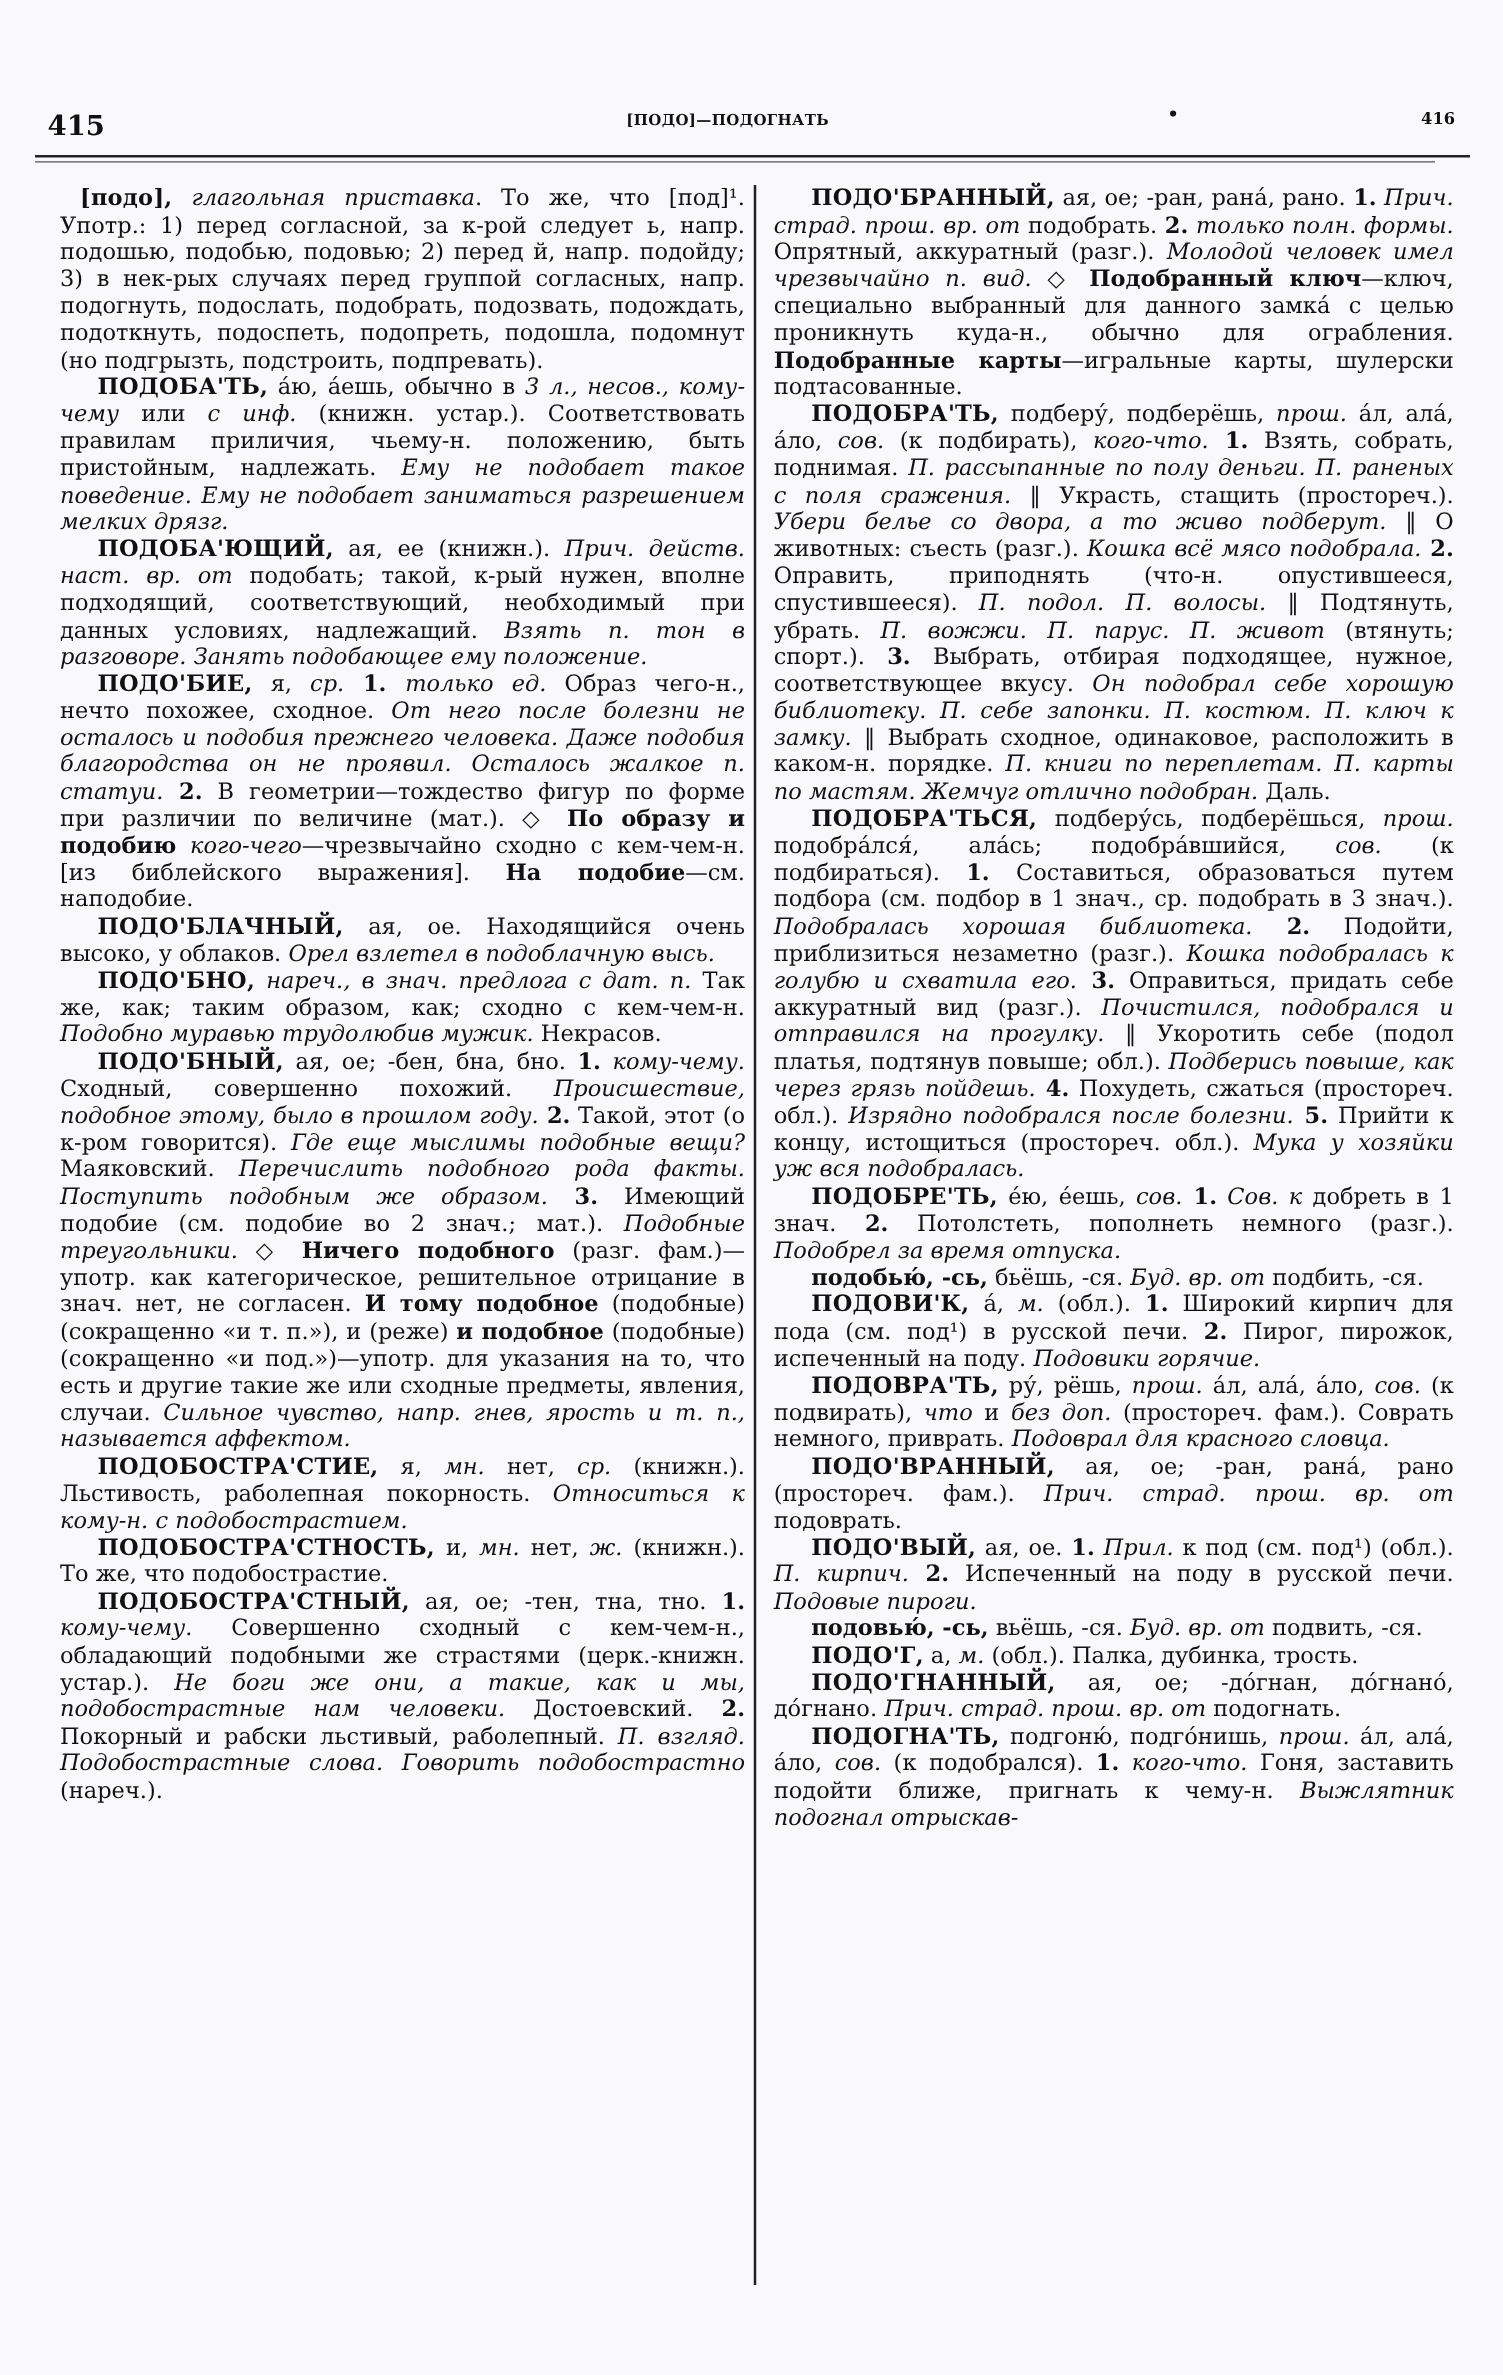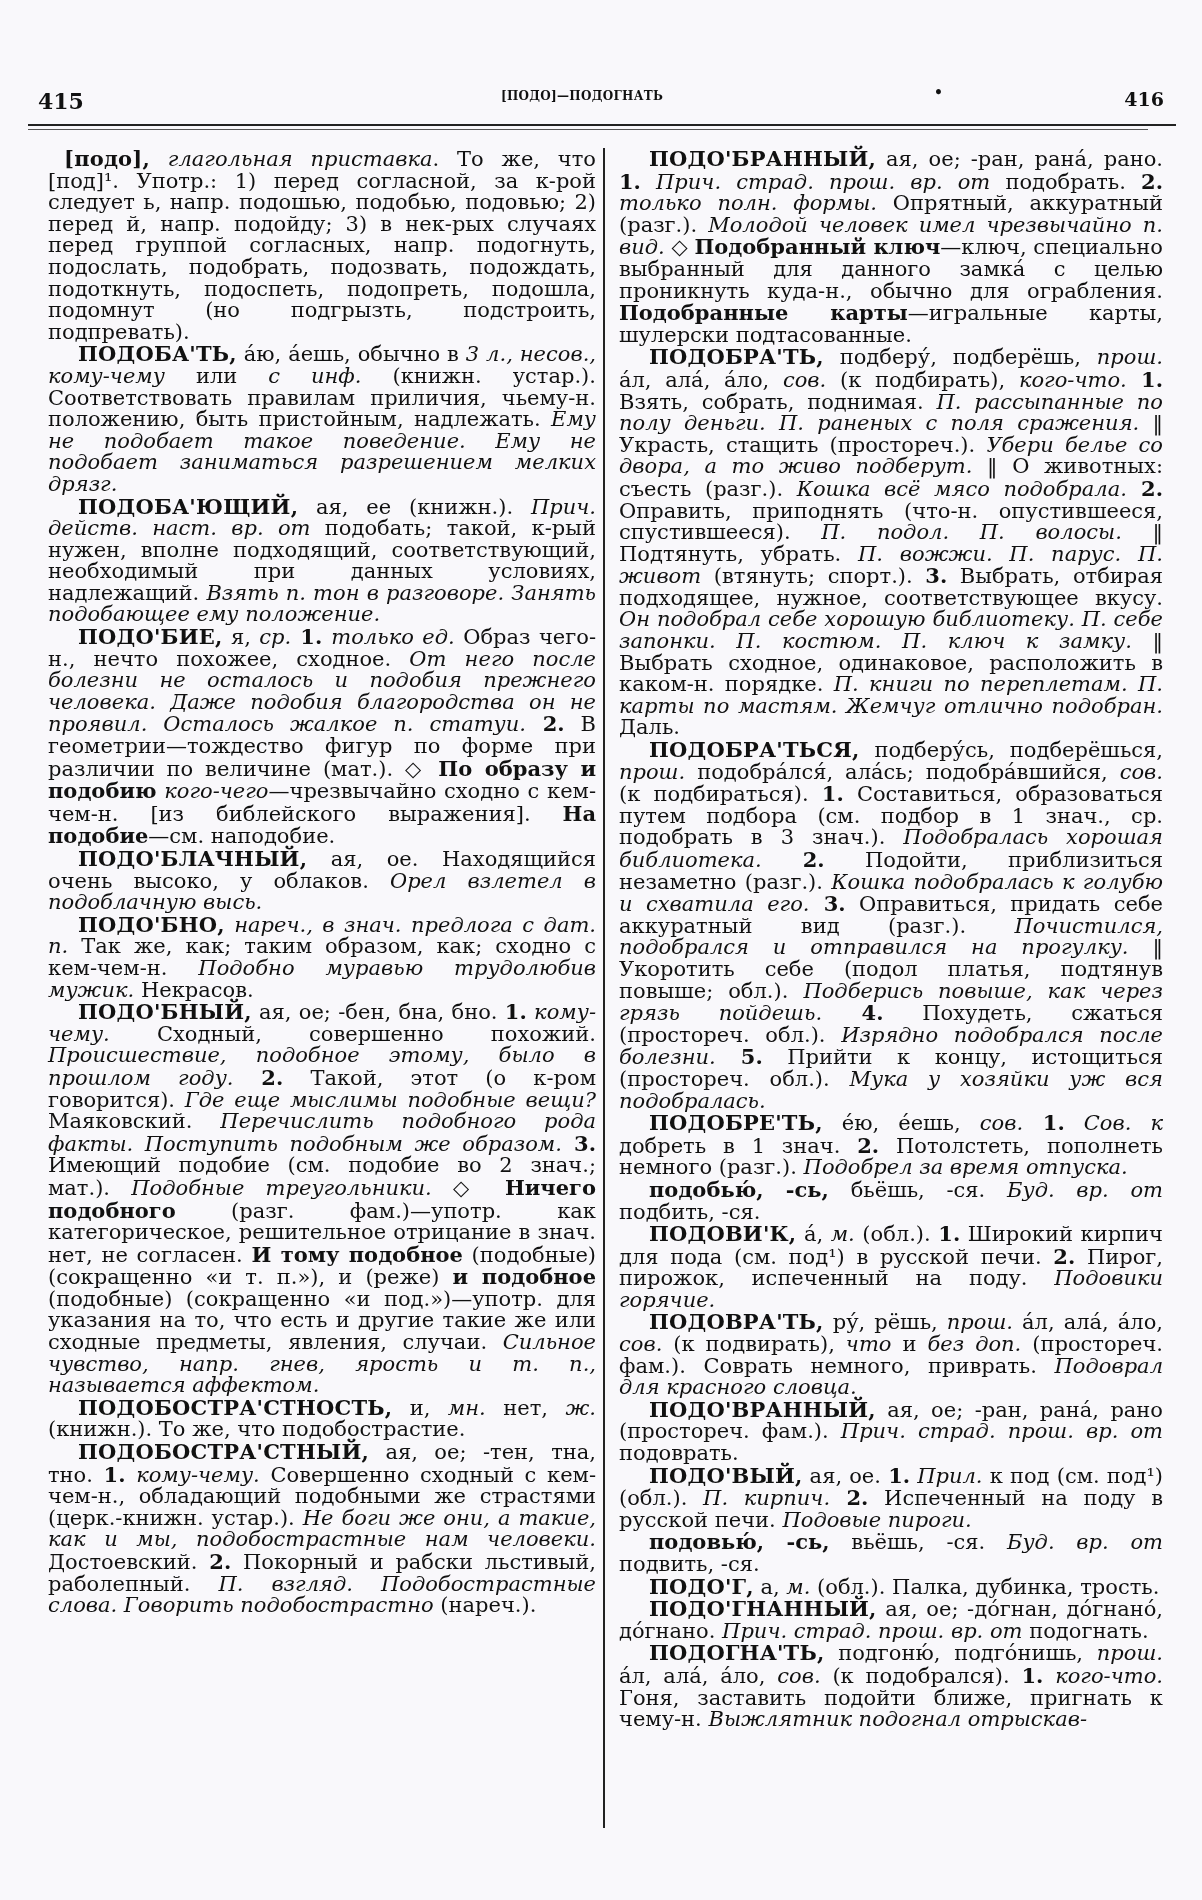--- a/index.html
+++ b/index.html
@@ -6,34 +6,34 @@
   body {
     width:1202px; height:1900px; background:#f9f8fb; color:#111;
     font-family:"DejaVu Serif","Liberation Serif",serif;
     position:relative; overflow:hidden;
   }
   .header {
     position:absolute; left:38px; top:88px; width:1126px; height:30px;
     font-family:"DejaVu Serif",serif; font-weight:bold;
   }
   .pnum-left { position:absolute; left:0; top:0; font-size:22px; }
-  .pnum-right { position:absolute; right:0; top:0; font-size:19px; }
+  .pnum-right { position:absolute; right:0; top:0; font-size:13px; }
   .running-head { position:absolute; left:463px; top:1px; font-size:12px; letter-spacing:0.3px; }
   .dot { position:absolute; left:896px; top:-4px; font-size:14px; }
   .rule-top {
     position:absolute; left:28px; top:124px; width:1148px; height:0;
     border-top:2px solid #222;
   }
   .rule-top2 {
     position:absolute; left:28px; top:129px; width:1120px; height:0;
     border-top:1px solid #555;
   }
   .col {
     position:absolute; top:148px; width:548px;
-    font-size:21px; line-height:21.6px; text-align:justify;
+    font-size:18px; line-height:21.6px; text-align:justify;
     hyphens:none;
   }
   .col-left { left:48px; }
   .col-right { left:619px; width:544px; }
   .divider {
     position:absolute; left:603px; top:148px; width:2px; height:1680px;
     background:#222;
   }
   .entry { margin:0; text-indent:30px; }
   .entry.first { text-indent:16px; }
@@ -54,20 +54,21 @@
 <div class="rule-top2"></div>
 
 <div class="col col-left" id="col-0">
     <p class="entry first"><span class="h">[подо],</span><span class="i"> глагольная приставка</span><span>. То же, что [под]¹. Употр.: 1) перед согласной, за к-рой следует ь, напр. подошью, подобью, подовью; 2) перед й, напр. подойду; 3) в нек-рых случаях перед группой согласных, напр. подогнуть, подослать, подобрать, подозвать, подождать, подоткнуть, подоспеть, подопреть, подошла, подомнут (но подгрызть, подстроить, подпревать).</span></p>
     <p class="entry"><span class="h">ПОДОБА'ТЬ,</span><span> а́ю, а́ешь, обычно в </span><span class="i">3 л., несов., кому-чему</span><span> или </span><span class="i">с инф.</span><span> (книжн. устар.). Соответствовать правилам приличия, чьему-н. положению, быть пристойным, надлежать. </span><span class="i">Ему не подобает такое поведение. Ему не подобает заниматься разрешением мелких дрязг.</span></p>
     <p class="entry"><span class="h">ПОДОБА'ЮЩИЙ,</span><span> ая, ее (книжн.). </span><span class="i">Прич. действ. наст. вр. от</span><span> подобать; такой, к-рый нужен, вполне подходящий, соответствующий, необходимый при данных условиях, надлежащий. </span><span class="i">Взять п. тон в разговоре. Занять подобающее ему положение.</span></p>
     <p class="entry"><span class="h">ПОДО'БИЕ,</span><span> я, </span><span class="i">ср.</span><span class="b"> 1. </span><span class="i">только ед.</span><span> Образ чего-н., нечто похожее, сходное. </span><span class="i">От него после болезни не осталось и подобия прежнего человека. Даже подобия благородства он не проявил. Осталось жалкое п. статуи.</span><span class="b"> 2.</span><span> В геометрии—тождество фигур по форме при различии по величине (мат.). ◇ </span><span class="b">По образу и подобию</span><span class="i"> кого-чего</span><span>—чрезвычайно сходно с кем-чем-н. [из библейского выражения]. </span><span class="b">На подобие</span><span>—см. наподобие.</span></p>
     <p class="entry"><span class="h">ПОДО'БЛАЧНЫЙ,</span><span> ая, ое. Находящийся очень высоко, у облаков. </span><span class="i">Орел взлетел в подоблачную высь.</span></p>
     <p class="entry"><span class="h">ПОДО'БНО,</span><span class="i"> нареч., в знач. предлога с дат. п.</span><span> Так же, как; таким образом, как; сходно с кем-чем-н. </span><span class="i">Подобно муравью трудолюбив мужик.</span><span> Некрасов.</span></p>
     <p class="entry"><span class="h">ПОДО'БНЫЙ,</span><span> ая, ое; -бен, бна, бно. </span><span class="b">1.</span><span class="i"> кому-чему.</span><span> Сходный, совершенно похожий. </span><span class="i">Происшествие, подобное этому, было в прошлом году.</span><span class="b"> 2.</span><span> Такой, этот (о к-ром говорится). </span><span class="i">Где еще мыслимы подобные вещи?</span><span> Маяковский. </span><span class="i">Перечислить подобного рода факты. Поступить подобным же образом.</span><span class="b"> 3.</span><span> Имеющий подобие (см. подобие во 2 знач.; мат.). </span><span class="i">Подобные треугольники.</span><span> ◇ </span><span class="b">Ничего подобного</span><span> (разг. фам.)—употр. как категорическое, решительное отрицание в знач. нет, не согласен. </span><span class="b">И тому подобное</span><span> (подобные) (сокращенно «и т. п.»), и (реже) </span><span class="b">и подобное</span><span> (подобные) (сокращенно «и под.»)—употр. для указания на то, что есть и другие такие же или сходные предметы, явления, случаи. </span><span class="i">Сильное чувство, напр. гнев, ярость и т. п., называется аффектом.</span></p>
+    <p class="entry"><span class="h">ПОДОБОСТРА'СТИЕ,</span><span> я, </span><span class="i">мн.</span><span> нет, </span><span class="i">ср.</span><span> (книжн.). Льстивость, раболепная покорность. </span><span class="i">Относиться к кому-н. с подобострастием.</span></p>
     <p class="entry"><span class="h">ПОДОБОСТРА'СТНОСТЬ,</span><span> и, </span><span class="i">мн.</span><span> нет, </span><span class="i">ж.</span><span> (книжн.). То же, что подобострастие.</span></p>
     <p class="entry"><span class="h">ПОДОБОСТРА'СТНЫЙ,</span><span> ая, ое; -тен, тна, тно. </span><span class="b">1.</span><span class="i"> кому-чему.</span><span> Совершенно сходный с кем-чем-н., обладающий подобными же страстями (церк.-книжн. устар.). </span><span class="i">Не боги же они, а такие, как и мы, подобострастные нам человеки.</span><span> Достоевский. </span><span class="b">2.</span><span> Покорный и рабски льстивый, раболепный. </span><span class="i">П. взгляд. Подобострастные слова. Говорить подобострастно</span><span> (нареч.).</span></p>
   </div>
 <div class="divider"></div>
 <div class="col col-right" id="col-1">
     <p class="entry"><span class="h">ПОДО'БРАННЫЙ,</span><span> ая, ое; -ран, рана́, рано. </span><span class="b">1.</span><span class="i"> Прич. страд. прош. вр. от</span><span> подобрать. </span><span class="b">2.</span><span class="i"> только полн. формы.</span><span> Опрятный, аккуратный (разг.). </span><span class="i">Молодой человек имел чрезвычайно п. вид.</span><span> ◇ </span><span class="b">Подобранный ключ</span><span>—ключ, специально выбранный для данного замка́ с целью проникнуть куда-н., обычно для ограбления. </span><span class="b">Подобранные карты</span><span>—игральные карты, шулерски подтасованные.</span></p>
     <p class="entry"><span class="h">ПОДОБРА'ТЬ,</span><span> подберу́, подберёшь, </span><span class="i">прош.</span><span> а́л, ала́, а́ло, </span><span class="i">сов.</span><span> (к подбирать), </span><span class="i">кого-что.</span><span class="b"> 1.</span><span> Взять, собрать, поднимая. </span><span class="i">П. рассыпанные по полу деньги. П. раненых с поля сражения.</span><span> ‖ Украсть, стащить (простореч.). </span><span class="i">Убери белье со двора, а то живо подберут.</span><span> ‖ О животных: съесть (разг.). </span><span class="i">Кошка всё мясо подобрала.</span><span class="b"> 2.</span><span> Оправить, приподнять (что-н. опустившееся, спустившееся). </span><span class="i">П. подол. П. волосы.</span><span> ‖ Подтянуть, убрать. </span><span class="i">П. вожжи. П. парус. П. живот</span><span> (втянуть; спорт.). </span><span class="b">3.</span><span> Выбрать, отбирая подходящее, нужное, соответствующее вкусу. </span><span class="i">Он подобрал себе хорошую библиотеку. П. себе запонки. П. костюм. П. ключ к замку.</span><span> ‖ Выбрать сходное, одинаковое, расположить в каком-н. порядке. </span><span class="i">П. книги по переплетам. П. карты по мастям. Жемчуг отлично подобран.</span><span> Даль.</span></p>
     <p class="entry"><span class="h">ПОДОБРА'ТЬСЯ,</span><span> подберу́сь, подберёшься, </span><span class="i">прош.</span><span> подобра́лся́, ала́сь; подобра́вшийся, </span><span class="i">сов.</span><span> (к подбираться). </span><span class="b">1.</span><span> Составиться, образоваться путем подбора (см. подбор в 1 знач., ср. подобрать в 3 знач.). </span><span class="i">Подобралась хорошая библиотека.</span><span class="b"> 2.</span><span> Подойти, приблизиться незаметно (разг.). </span><span class="i">Кошка подобралась к голубю и схватила его.</span><span class="b"> 3.</span><span> Оправиться, придать себе аккуратный вид (разг.). </span><span class="i">Почистился, подобрался и отправился на прогулку.</span><span> ‖ Укоротить себе (подол платья, подтянув повыше; обл.). </span><span class="i">Подберись повыше, как через грязь пойдешь.</span><span class="b"> 4.</span><span> Похудеть, сжаться (простореч. обл.). </span><span class="i">Изрядно подобрался после болезни.</span><span class="b"> 5.</span><span> Прийти к концу, истощиться (простореч. обл.). </span><span class="i">Мука у хозяйки уж вся подобралась.</span></p>
     <p class="entry"><span class="h">ПОДОБРЕ'ТЬ,</span><span> е́ю, е́ешь, </span><span class="i">сов.</span><span class="b"> 1.</span><span class="i"> Сов. к</span><span> добреть в 1 знач. </span><span class="b">2.</span><span> Потолстеть, пополнеть немного (разг.). </span><span class="i">Подобрел за время отпуска.</span></p>
     <p class="entry"><span class="b">подобью́, -сь,</span><span> бьёшь, -ся. </span><span class="i">Буд. вр. от</span><span> подбить, -ся.</span></p>

